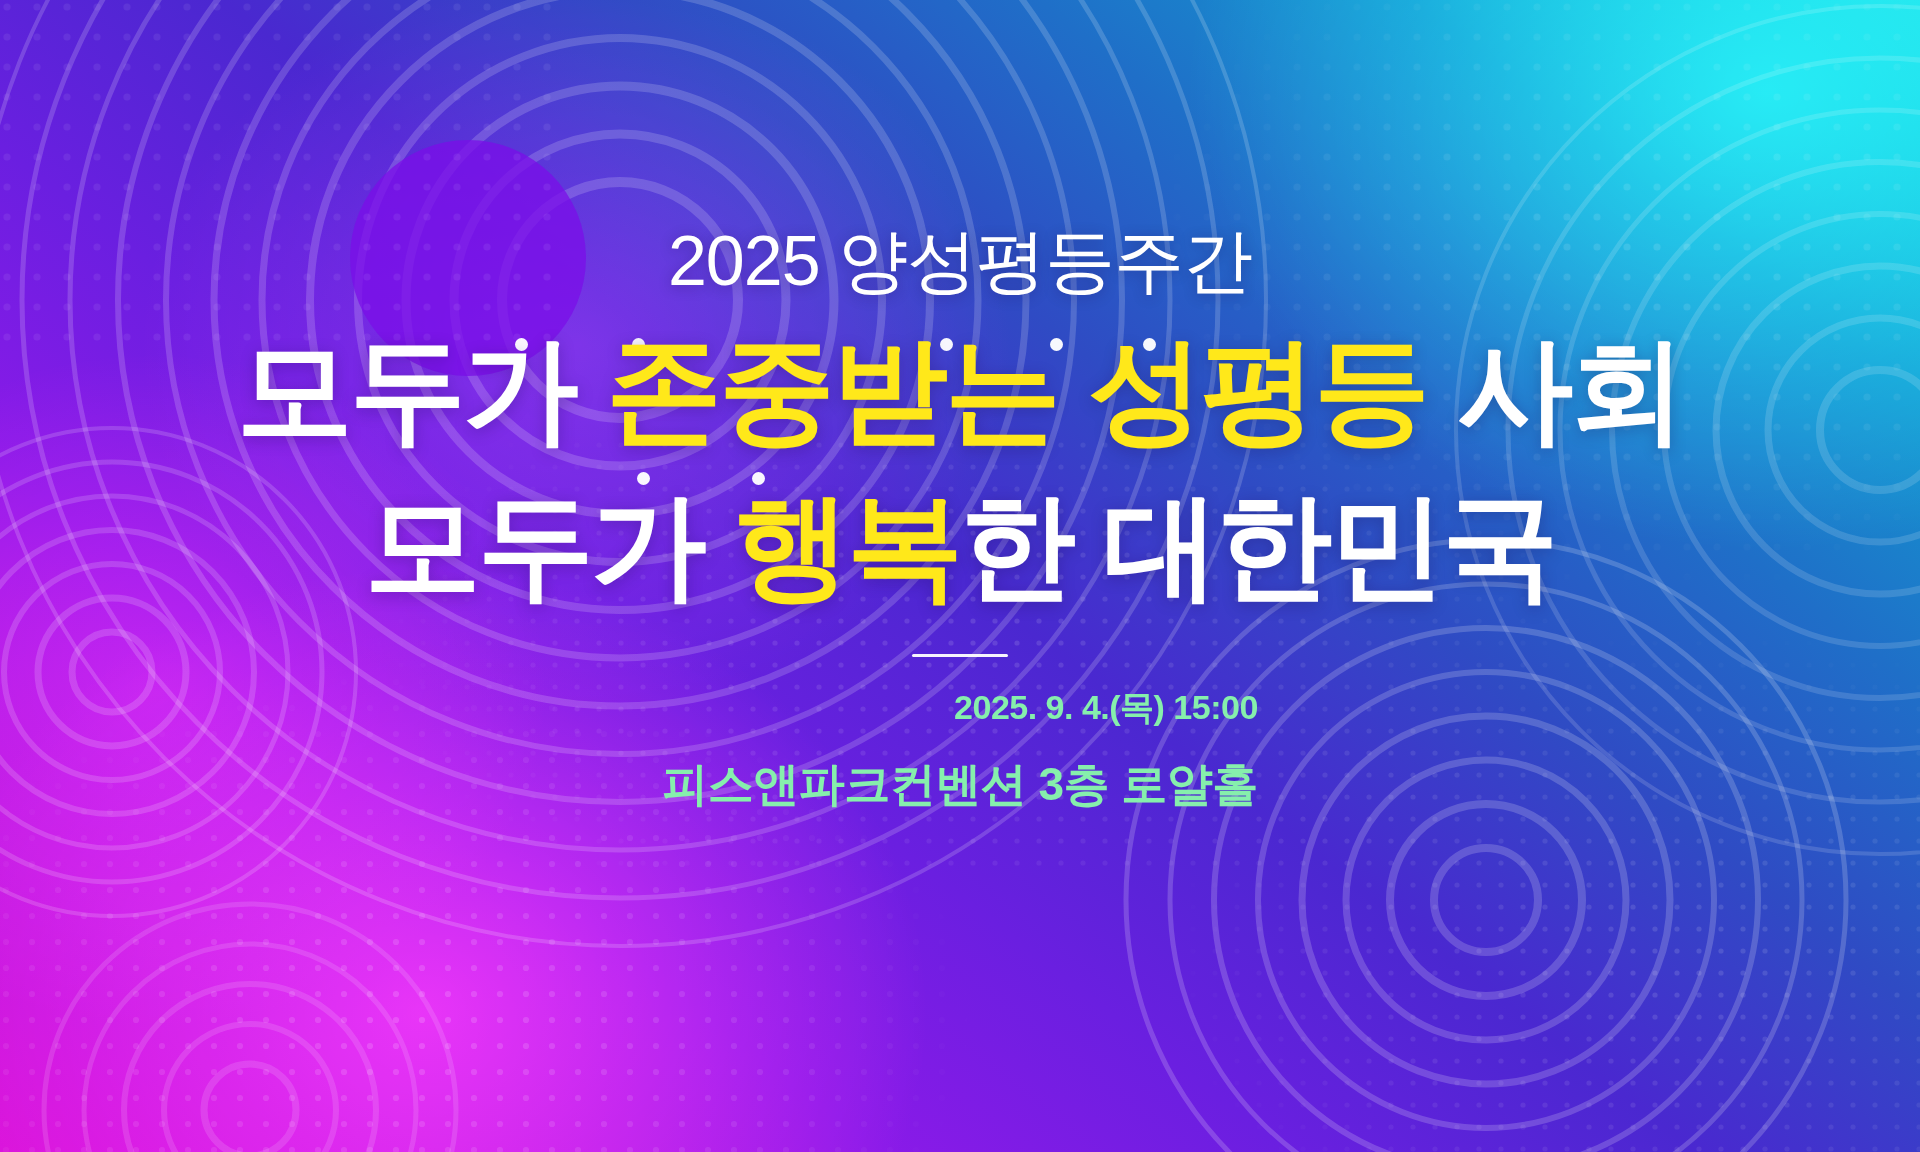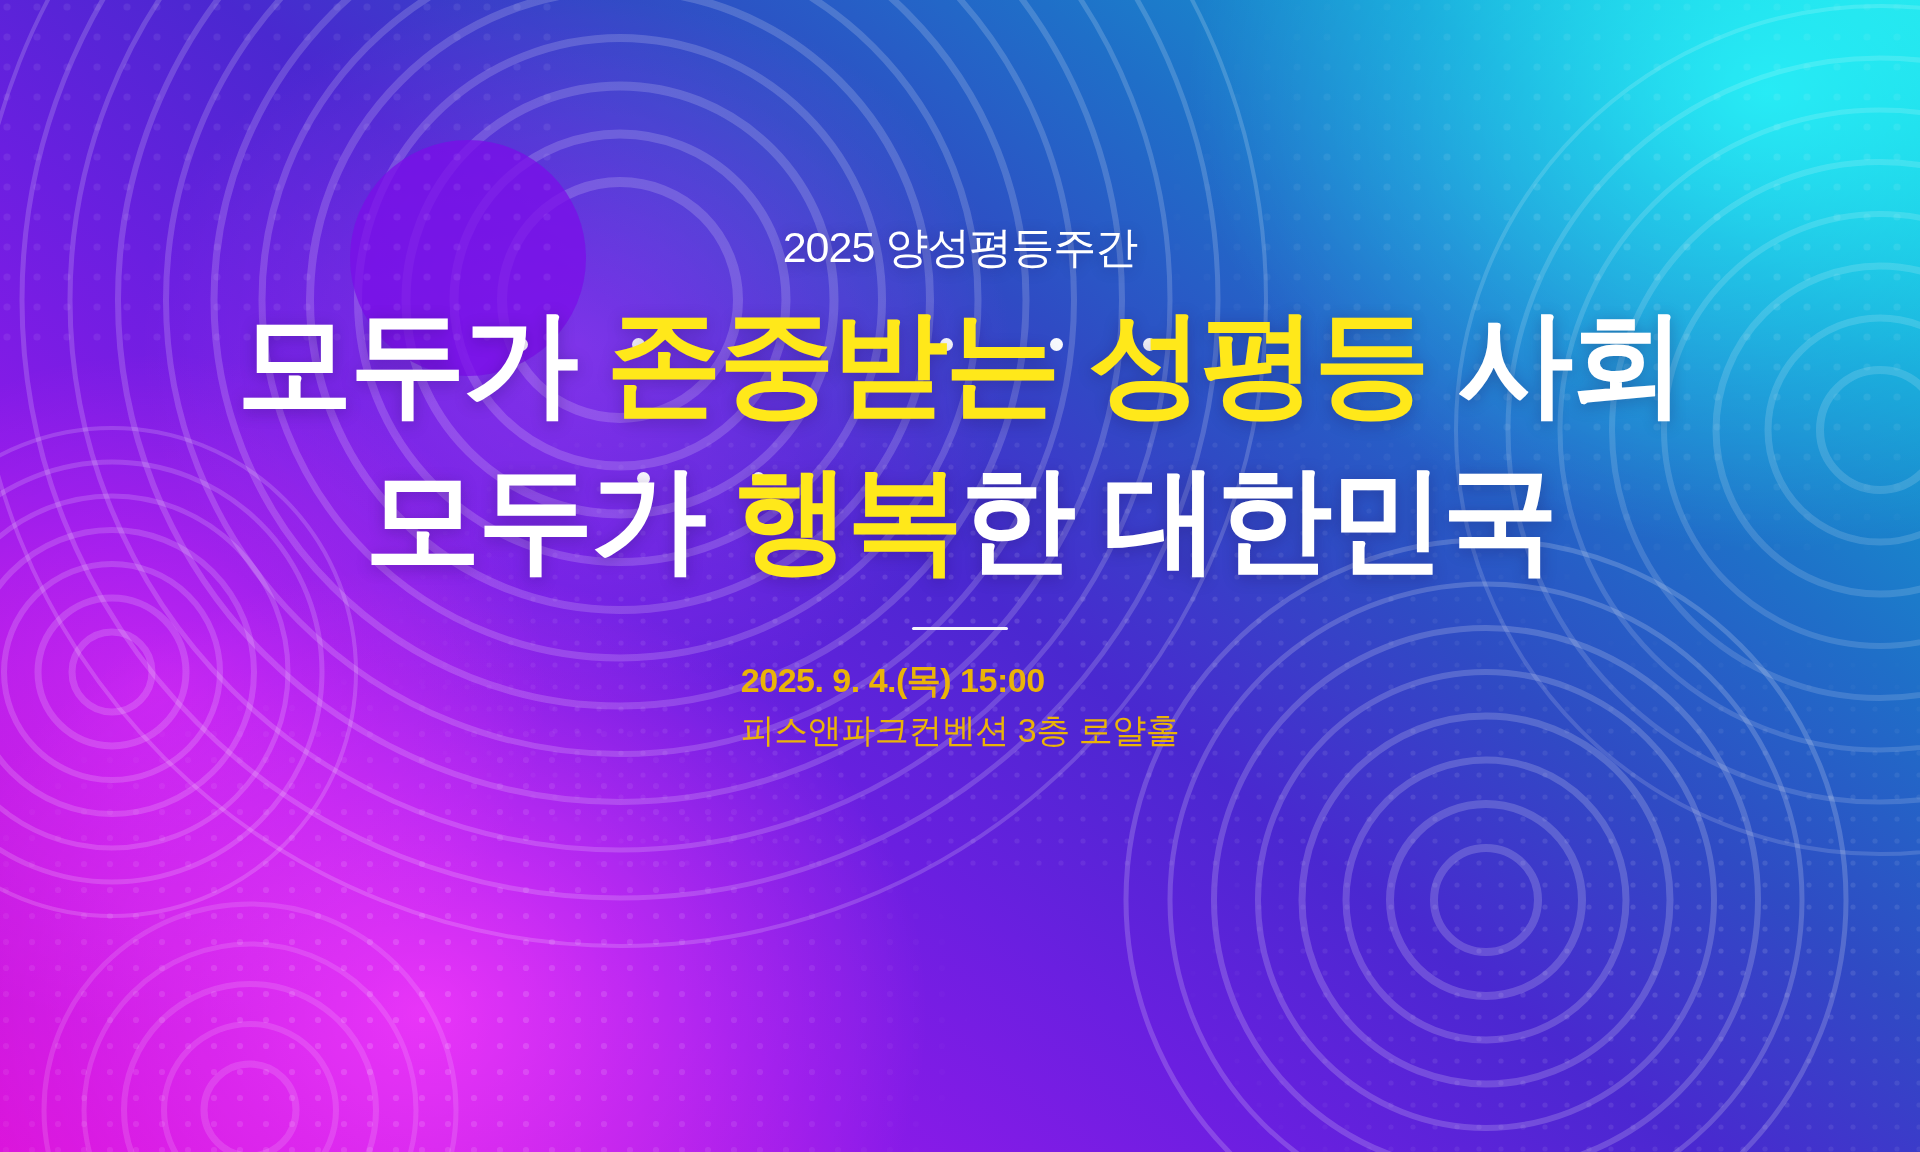--- a/index.html
+++ b/index.html
@@ -52,21 +52,21 @@
   
   .content{
     position:absolute;inset:0;
     display:flex;flex-direction:column;
     align-items:center;
     z-index:5;
   }
   .eyebrow{
     margin-top:226px;
     color:#ffffff;
-    font-size:43px;
+    font-size:70px;
     font-weight:400;
     letter-spacing:-1px;
     line-height:1;
     white-space:nowrap;
     text-shadow:0 2px 14px rgba(25,10,70,.30);
   }
   .headline{
     margin-top:28px;
     display:flex;flex-direction:column;align-items:center;
     gap:24px;
@@ -85,30 +85,30 @@
 
   .divider{
     margin-top:42px;
     width:96px;height:3px;
     background:#ffffff;
     opacity:.95;
     border-radius:2px;
   }
   .info{
     margin-top:28px;
-    text-align:left;
-    color:#eab308;
+    text-align:right;
+    color:#86efac;
   }
   .info-date{
     font-size:34px;font-weight:700;line-height:1.35;letter-spacing:-.5px;
     white-space:nowrap;
   }
   .info-venue{
-    font-size:34px;font-weight:400;line-height:1.35;letter-spacing:-.5px;
-    white-space:nowrap;margin-top:4px;
+    font-size:46px;font-weight:700;line-height:1.35;letter-spacing:-.5px;
+    white-space:nowrap;margin-top:22px;
   }
 
   
   .dots-row{position:absolute;z-index:4;}
   .dot{position:absolute;width:13px;height:13px;border-radius:50%;background:#fff;opacity:.96;}
 </style>
 </head>
 <body>
 
 <div id="stage">

